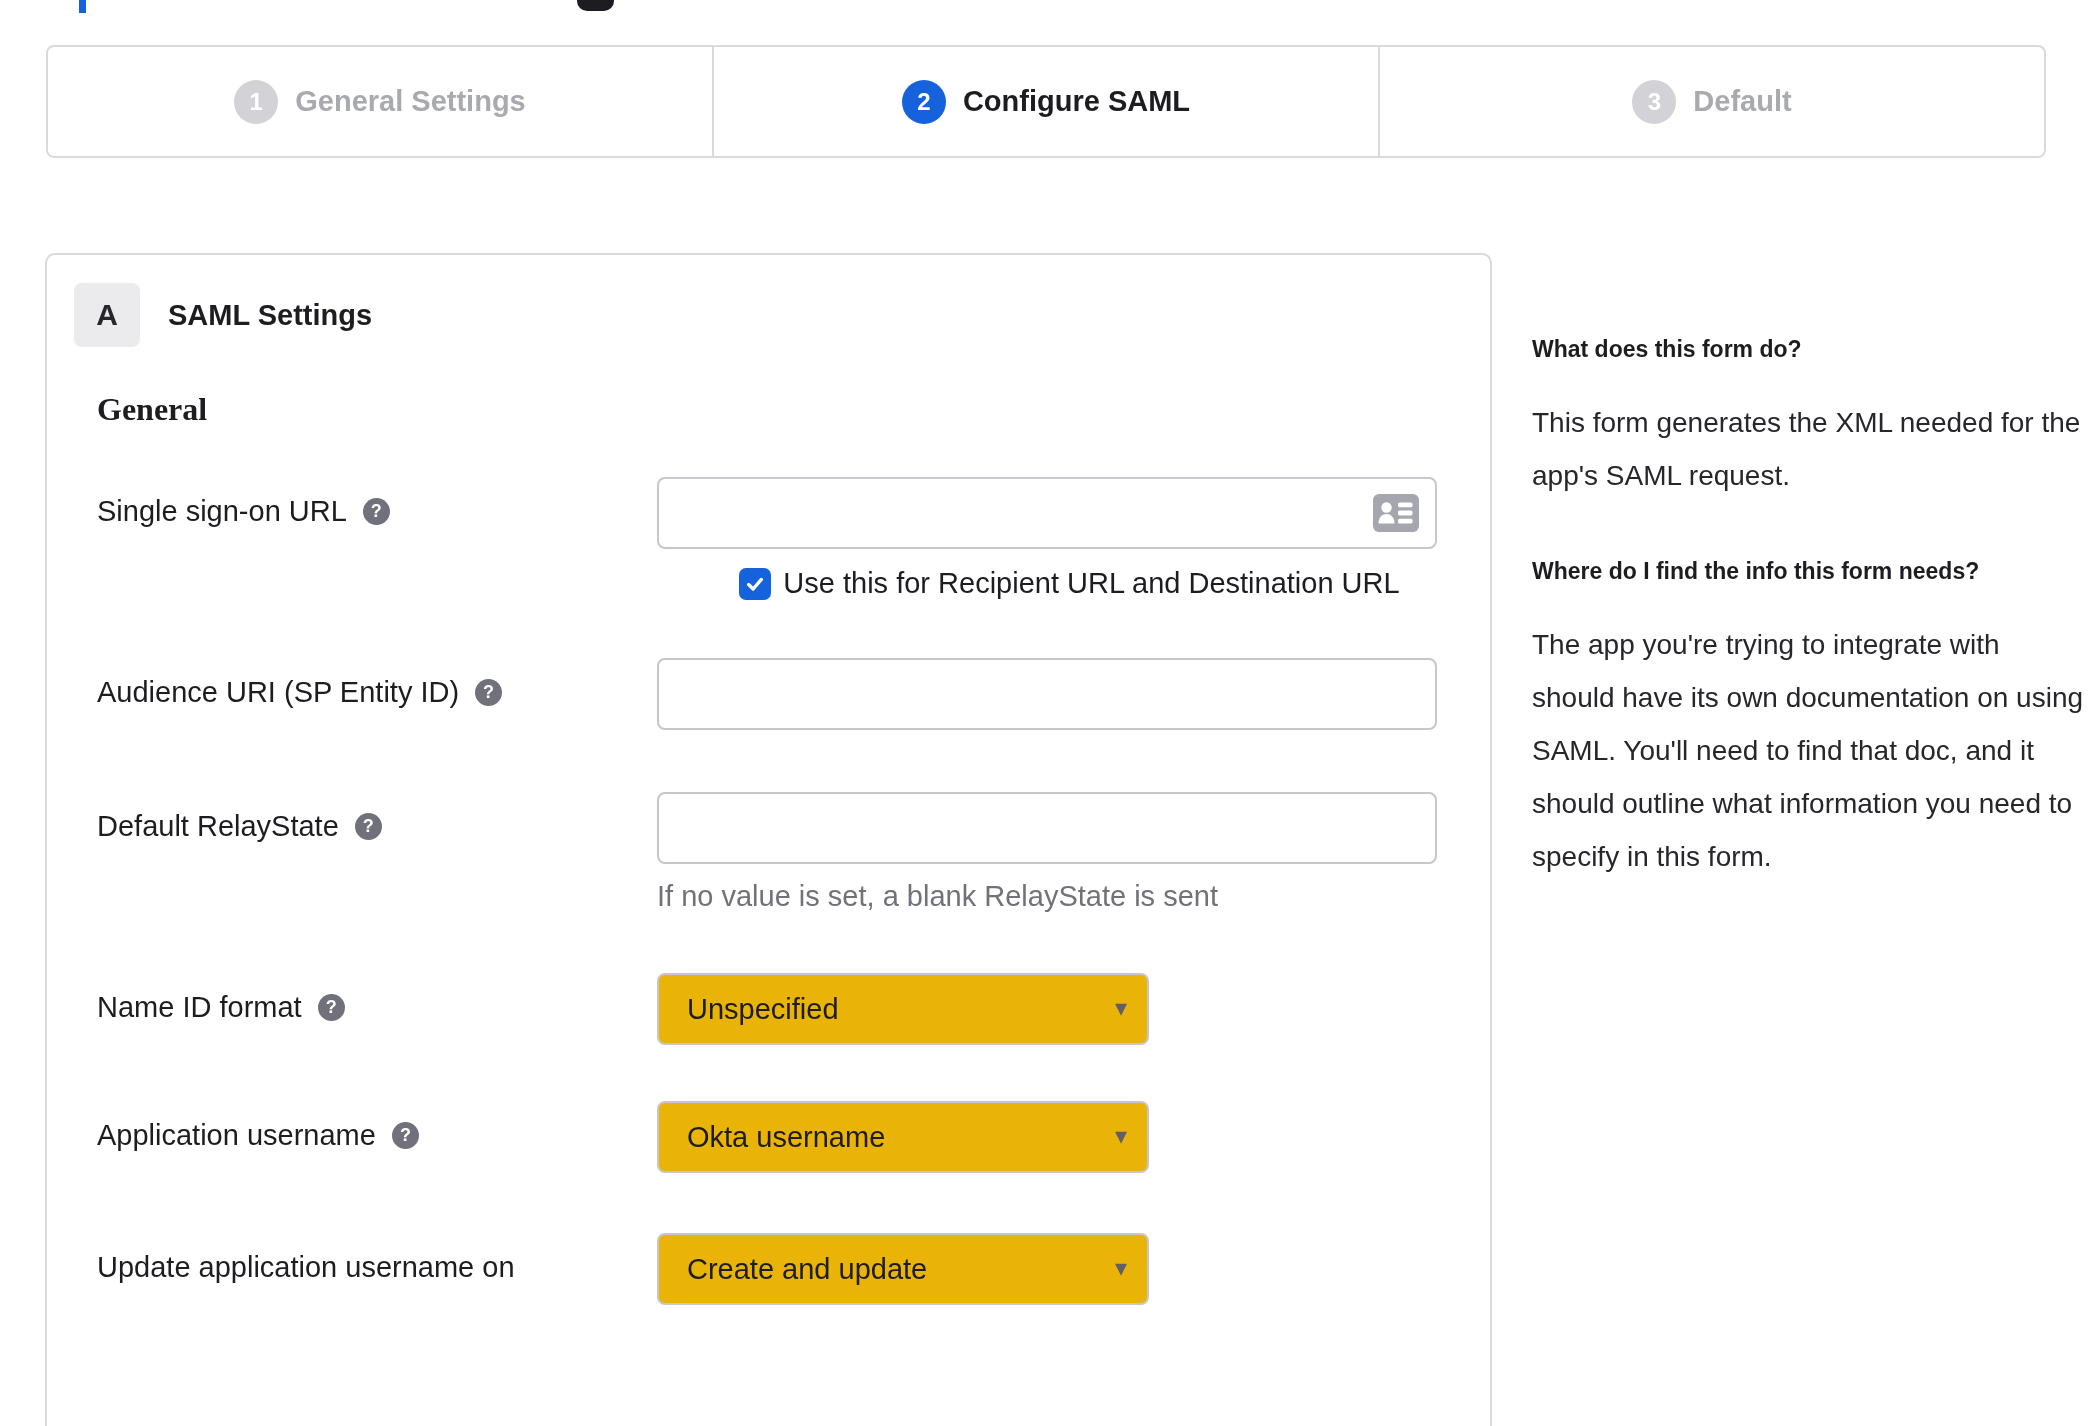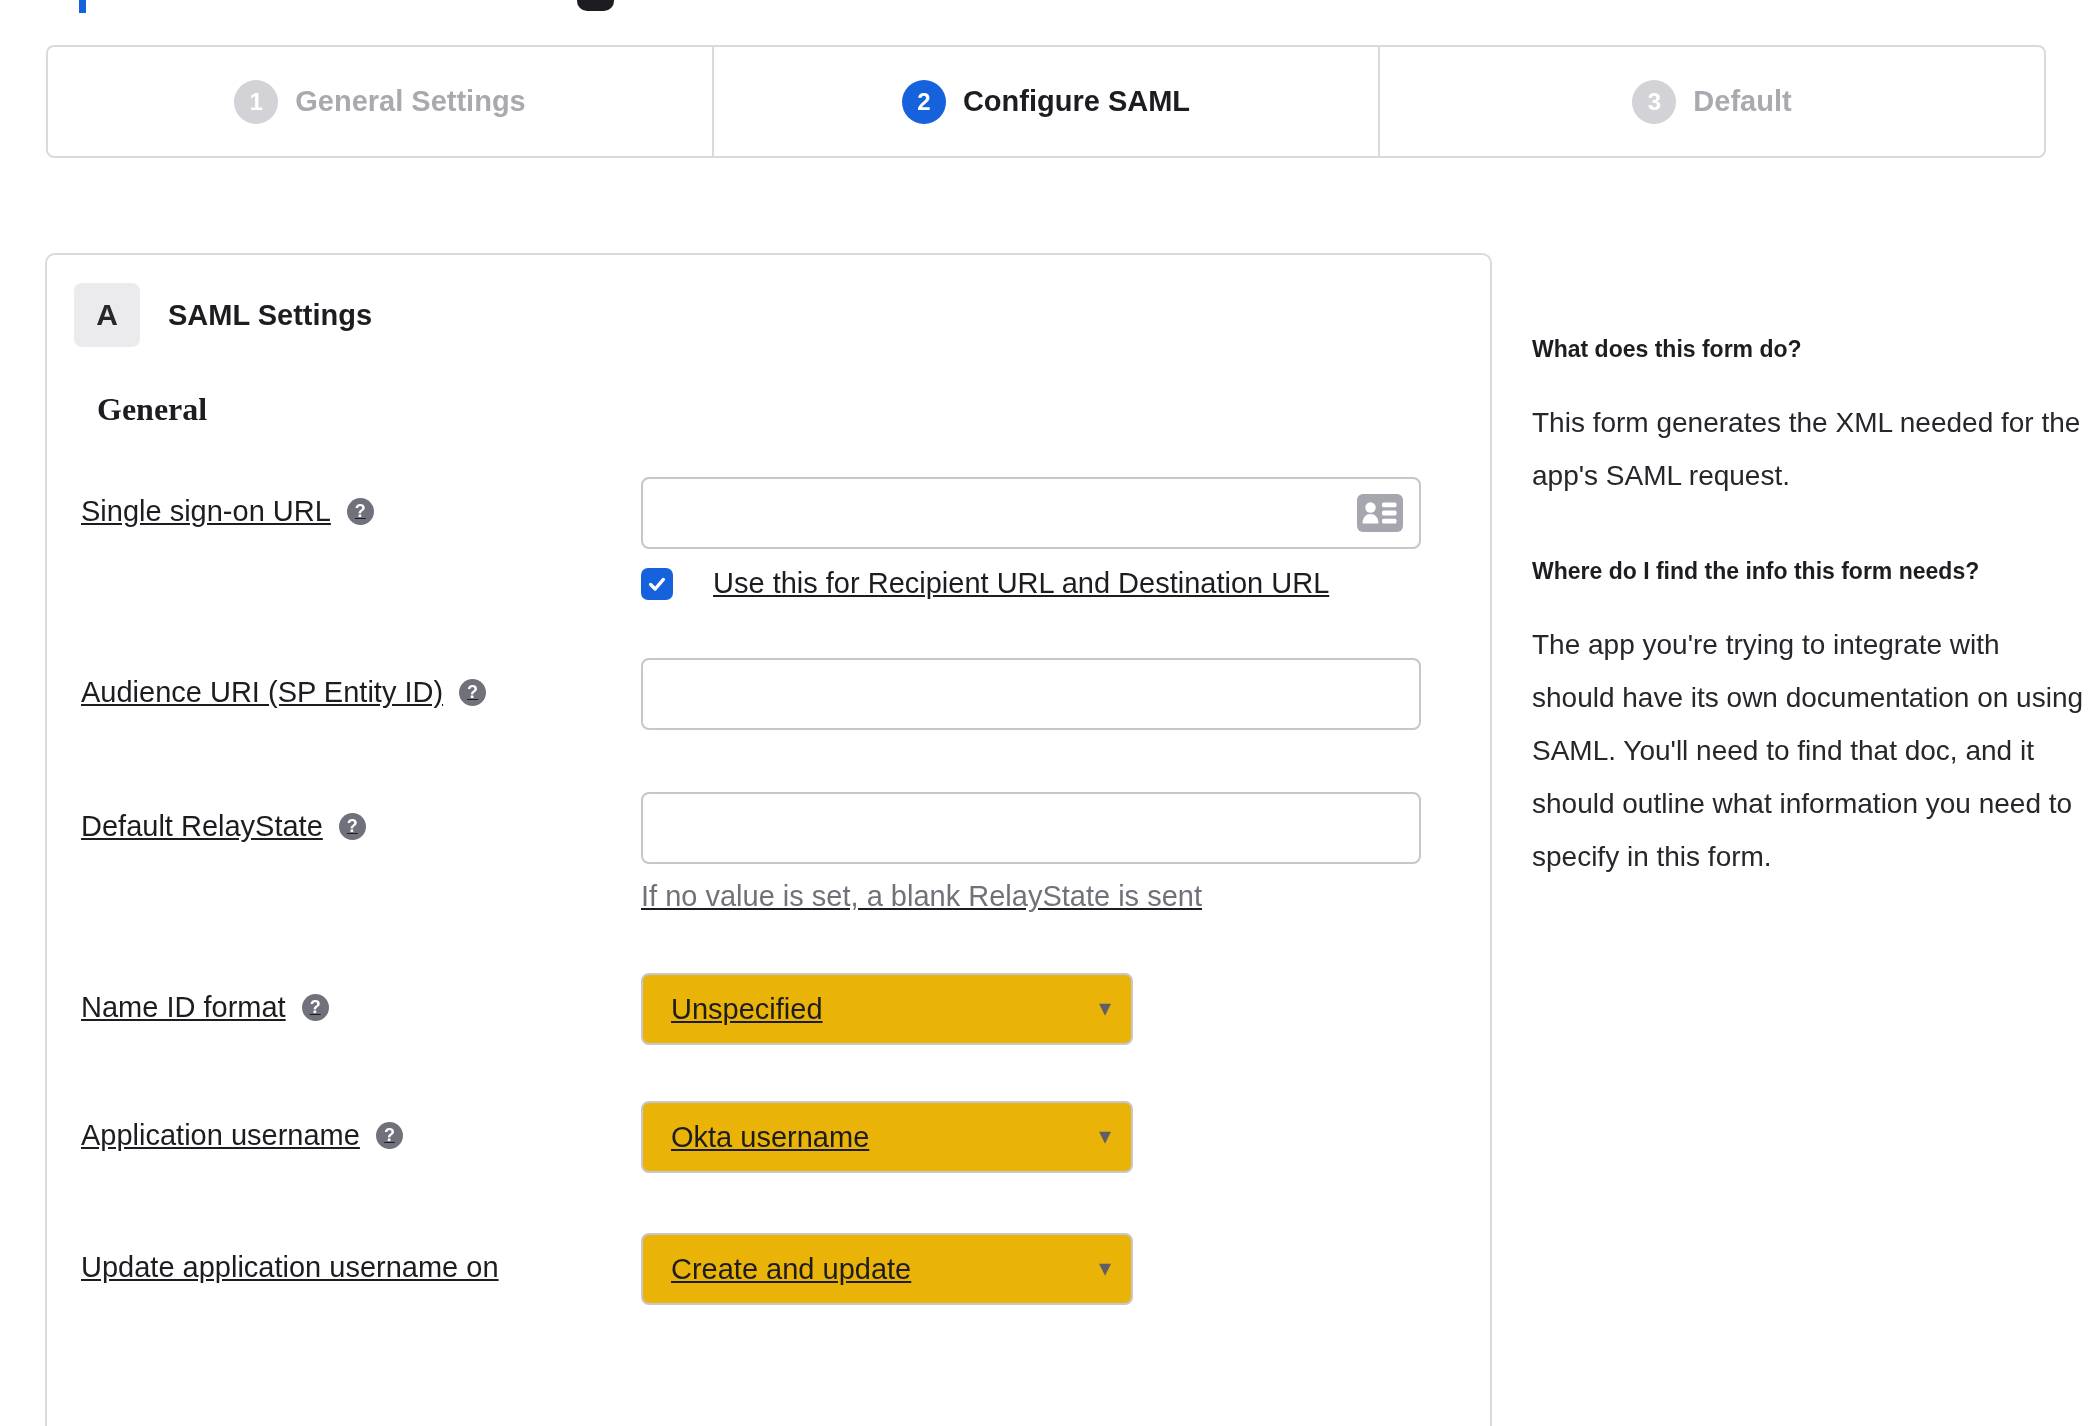--- a/index.html
+++ b/index.html
@@ -28,42 +28,42 @@
   
   .panel { position:absolute; left:45px; top:253px; width:1447px; height:1400px;
            background:#fff; border:2px solid #dadade; border-radius:10px; }
   .section-header { margin:28px 0 0 27px; display:flex; align-items:center; gap:28px; }
   .section-badge { width:66px; height:64px; background:#ebebee; border-radius:8px;
                    display:flex; align-items:center; justify-content:center;
                    font-size:30px; font-weight:bold; color:#26262b; }
   .section-title { font-size:29px; font-weight:bold; }
   .general-heading { margin:44px 8px 0 50px; font-size:32px; font-weight:bold;font-family:Liberation Serif, serif; }
 
-  .form { margin-left:34px; width:1385px;text-decoration:underline; }
+  .form { margin-left:50px; width:1385px; }
   .row { display:flex; align-items:flex-start; }
   .label-col { width:560px; padding-top:16px; display:flex; align-items:flex-start; gap:16px; }
   .field-label { font-size:29px; line-height:36px; color:#1d1d21; }
   .help-icon { flex:0 0 auto; width:27px; height:27px; margin-top:5px; border-radius:50%;
                background:#71717b; color:#fff; font-size:18px; font-weight:bold;
                display:flex; align-items:center; justify-content:center; }
   .control-col { width:825px; }
 
   .text-input { position:relative; width:780px; height:72px; }
   .text-input input { width:100%; height:100%; border:2px solid #c6c6cc; border-radius:8px;
                       font-size:29px; padding:0 70px 0 24px; outline:none;
                       font-family:"Liberation Sans", sans-serif; }
   .input-trailing-icon { position:absolute; right:18px; top:17px; }
 
   .select { position:relative; width:492px; height:72px; border:2px solid #c6c6cc;
             border-radius:8px; background:#eab308; display:flex; align-items:center;
             padding:0 56px 0 28px; font-size:29px; cursor:default; }
   .select .caret { position:absolute; right:20px; top:50%; transform:translateY(-54%);
                    font-size:24px; color:#5f5f68; }
 
-  .checkbox-row { margin-top:18px; display:flex; align-items:center; gap:40px; }
+  .checkbox-row { margin-top:18px; display:flex; align-items:center; gap:12px;justify-content:center; }
   .checkbox { width:32px; height:32px; border-radius:7px; background:#1662dd;
               display:flex; align-items:center; justify-content:center; }
   .checkbox-label { font-size:29px; color:#1d1d21; }
 
   .hint { margin-top:16px; font-size:29px; color:#71717a; }
 
   .advanced-row { margin-top:44px; width:1385px; text-align:right; }
   .advanced-link { font-size:29px; font-weight:bold; color:#1662dd; text-decoration:none; }
 
   

